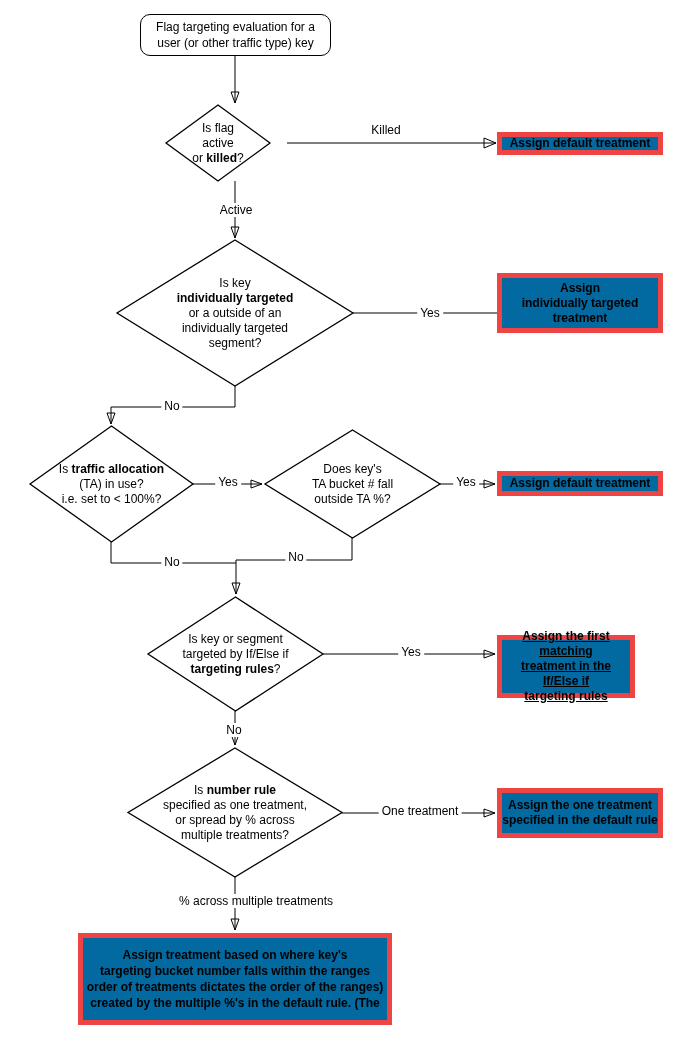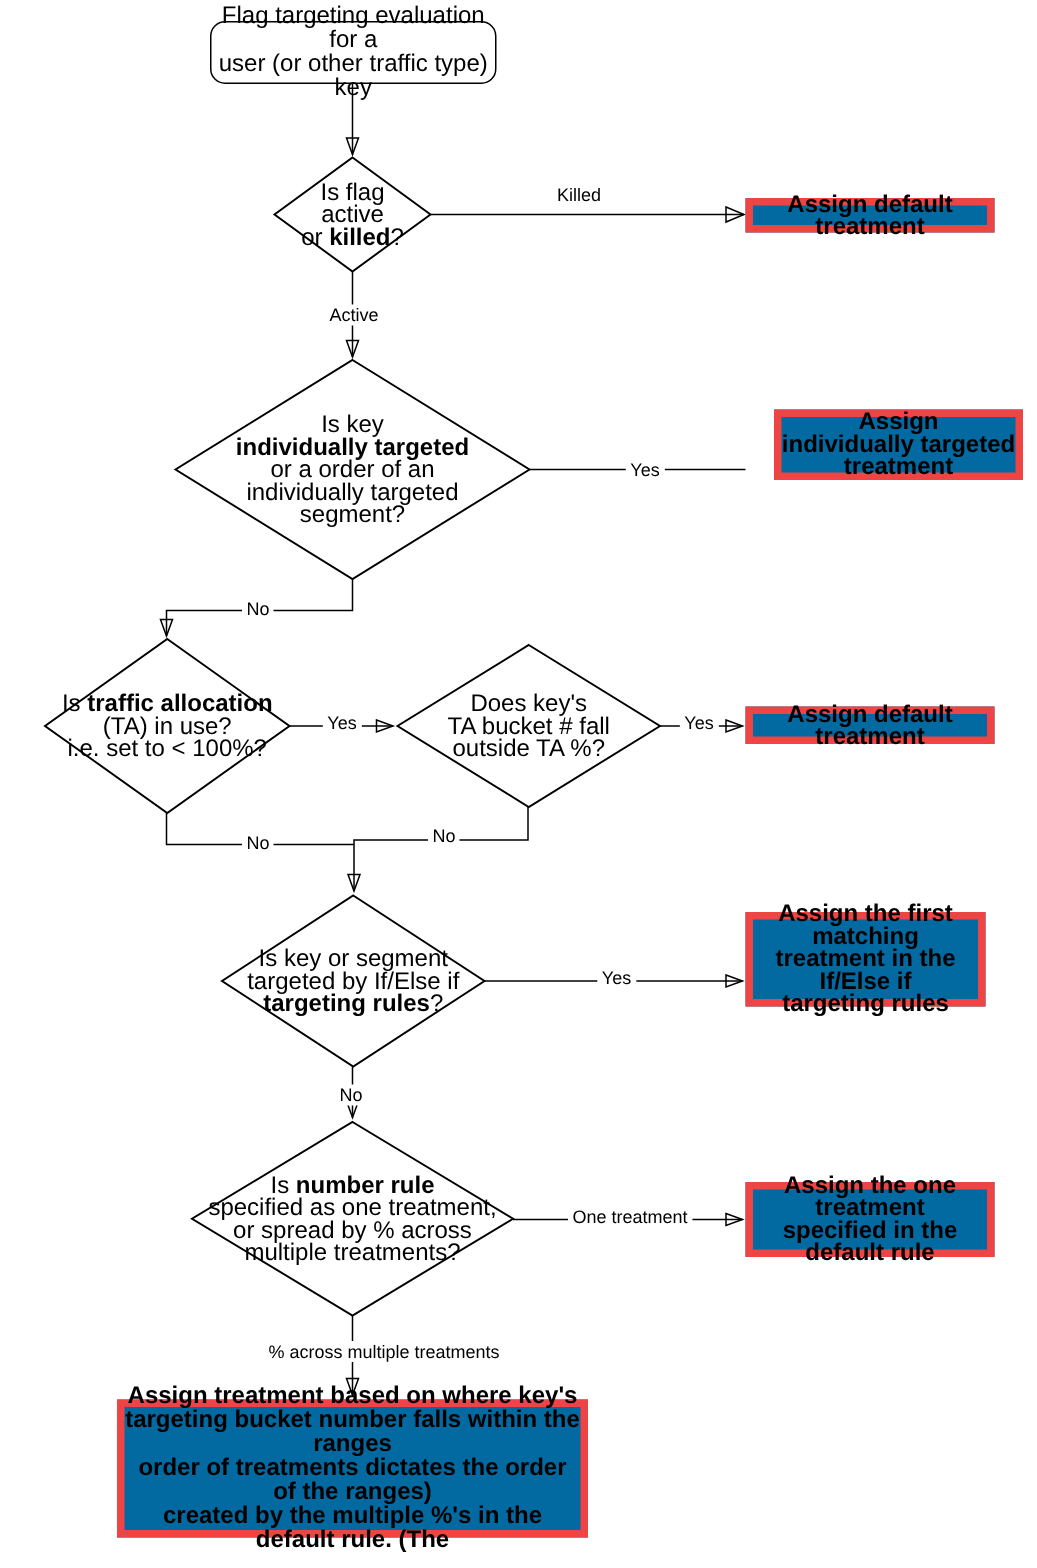--- a/index.html
+++ b/index.html
@@ -3,21 +3,21 @@
 <meta charset="utf-8">
 <title>Flowchart</title>
 <style>
   * { margin:0; padding:0; box-sizing:border-box; }
   html,body { background:#ffffff; }
   body { font-family:"Liberation Sans", sans-serif; color:#000; }
   .canvas { position:relative; width:691px; height:1045px; background:#ffffff; overflow:hidden; }
   .edges { position:absolute; left:0; top:0; width:691px; height:1045px; }
   .edges path { fill:none; stroke:#000; stroke-width:1; }
   .node { position:absolute; display:flex; flex-direction:column; align-items:center; justify-content:center;
-          text-align:center; font-size:16px; line-height:15px; }
+          text-align:center; font-size:12px; line-height:15px; }
   .rect { background:#0369a1; border:5px solid #ef4444; }
   .start { background:#ffffff; border:1.5px solid #000; border-radius:10px; line-height:16px; }
   .diamond { background:transparent; }
   .diamond .shape { position:absolute; left:0; top:0; width:100%; height:100%; overflow:visible; }
   .diamond .shape polygon { fill:#ffffff; stroke:#000; stroke-width:1.3px; vector-effect:non-scaling-stroke; }
   .txt { position:relative; z-index:1; }
   .b { font-weight:bold; }
   .elabel { position:absolute; transform:translate(-50%,-50%); background:#ffffff; padding:0 3px;
             white-space:nowrap; font-size:12px; z-index:2; }
   .final { line-height:16px; }
@@ -49,21 +49,21 @@
     <path d="M235,711 L235,745" marker-end="url(#arrF)"></path>
     <path d="M342,813 L495,813" marker-end="url(#arrF)"></path>
     <path d="M235,877 L235,930" marker-end="url(#arrF)"></path>
   </svg>
 
   <div class="node start" style="left:140px;top:14px;width:191px;height:42px;">
       <div class="ln"><span>Flag targeting evaluation for a</span></div>
       <div class="ln"><span>user (or other traffic type) key</span></div>
     </div>
 
-  <div class="node diamond" style="left:183px;top:105px;width:104px;height:76px;">
+  <div class="node diamond" style="left:166px;top:105px;width:104px;height:76px;">
     <svg class="shape" viewBox="0 0 100 100" preserveAspectRatio="none">
         <polygon points="50,0 100,50 50,100 0,50"></polygon>
       </svg>
     <div class="txt">
         <div class="ln"><span>Is flag</span></div>
         <div class="ln"><span>active</span></div>
         <div class="ln"><span>or </span><span class="b">killed</span><span>?</span></div>
       </div>
   </div>
 
@@ -71,27 +71,27 @@
       <div class="ln"><span class="b">Assign default treatment</span></div>
     </div>
 
   <div class="node diamond" style="left:117px;top:240px;width:236px;height:146px;">
     <svg class="shape" viewBox="0 0 100 100" preserveAspectRatio="none">
         <polygon points="50,0 100,50 50,100 0,50"></polygon>
       </svg>
     <div class="txt">
         <div class="ln"><span>Is key</span></div>
         <div class="ln"><span class="b">individually targeted</span></div>
-        <div class="ln"><span>or a order of an</span></div>
+        <div class="ln"><span>or a outside of an</span></div>
         <div class="ln"><span>individually targeted</span></div>
         <div class="ln"><span>segment?</span></div>
       </div>
   </div>
 
-  <div class="node rect" style="left:516px;top:273px;width:166px;height:47px;">
+  <div class="node rect" style="left:497px;top:273px;width:166px;height:60px;">
       <div class="ln"><span class="b">Assign</span></div>
       <div class="ln"><span class="b">individually targeted</span></div>
       <div class="ln"><span class="b">treatment</span></div>
     </div>
 
   <div class="node diamond" style="left:30px;top:426px;width:163px;height:116px;text-align:center;">
     <svg class="shape" viewBox="0 0 100 100" preserveAspectRatio="none">
         <polygon points="50,0 100,50 50,100 0,50"></polygon>
       </svg>
     <div class="txt">
@@ -120,21 +120,21 @@
     <svg class="shape" viewBox="0 0 100 100" preserveAspectRatio="none">
         <polygon points="50,0 100,50 50,100 0,50"></polygon>
       </svg>
     <div class="txt">
         <div class="ln"><span>Is key or segment</span></div>
         <div class="ln"><span>targeted by If/Else if</span></div>
         <div class="ln"><span class="b">targeting rules</span><span>?</span></div>
       </div>
   </div>
 
-  <div class="node rect" style="left:497px;top:608px;width:160px;height:63px;">
+  <div class="node rect" style="left:497px;top:635px;width:138px;height:63px;text-decoration:underline;">
       <div class="ln"><span class="b">Assign the first matching</span></div>
       <div class="ln"><span class="b">treatment in the If/Else if</span></div>
       <div class="ln"><span class="b">targeting rules</span></div>
     </div>
 
   <div class="node diamond" style="left:128px;top:748px;width:214px;height:129px;">
     <svg class="shape" viewBox="0 0 100 100" preserveAspectRatio="none">
         <polygon points="50,0 100,50 50,100 0,50"></polygon>
       </svg>
     <div class="txt">

